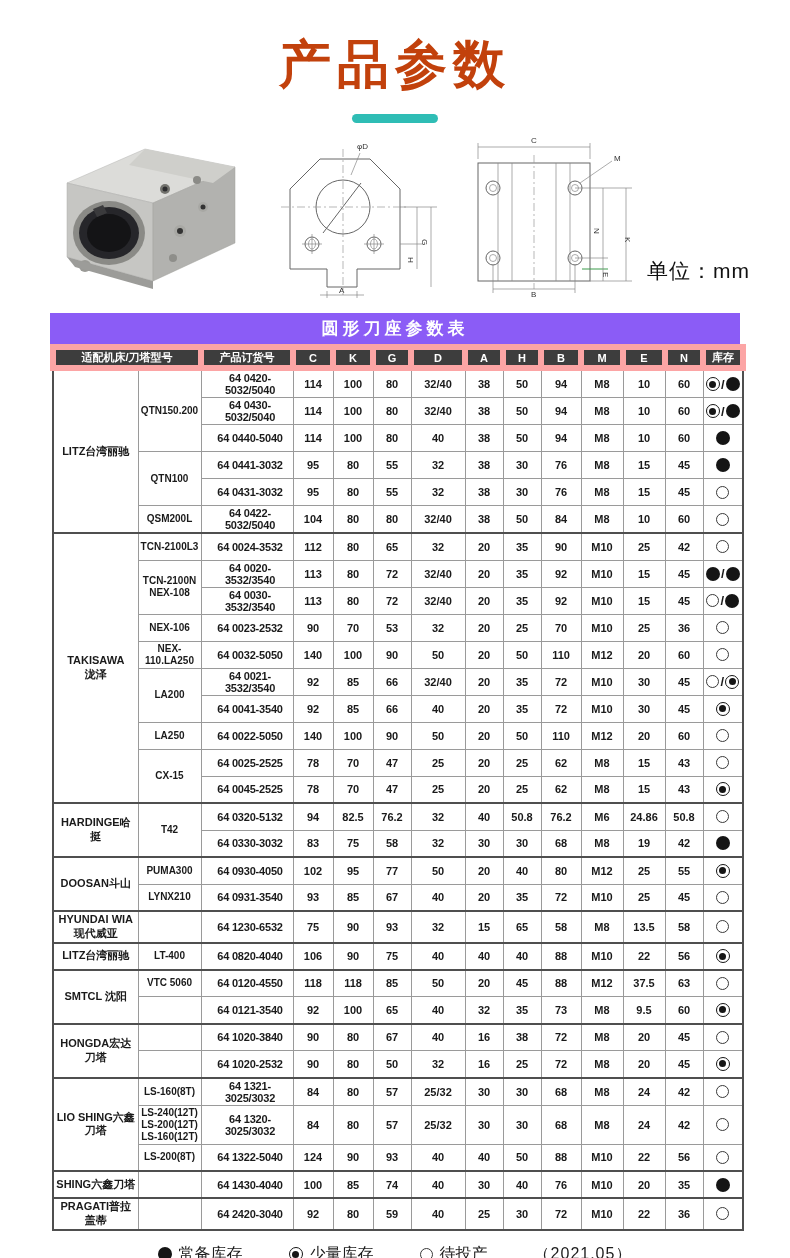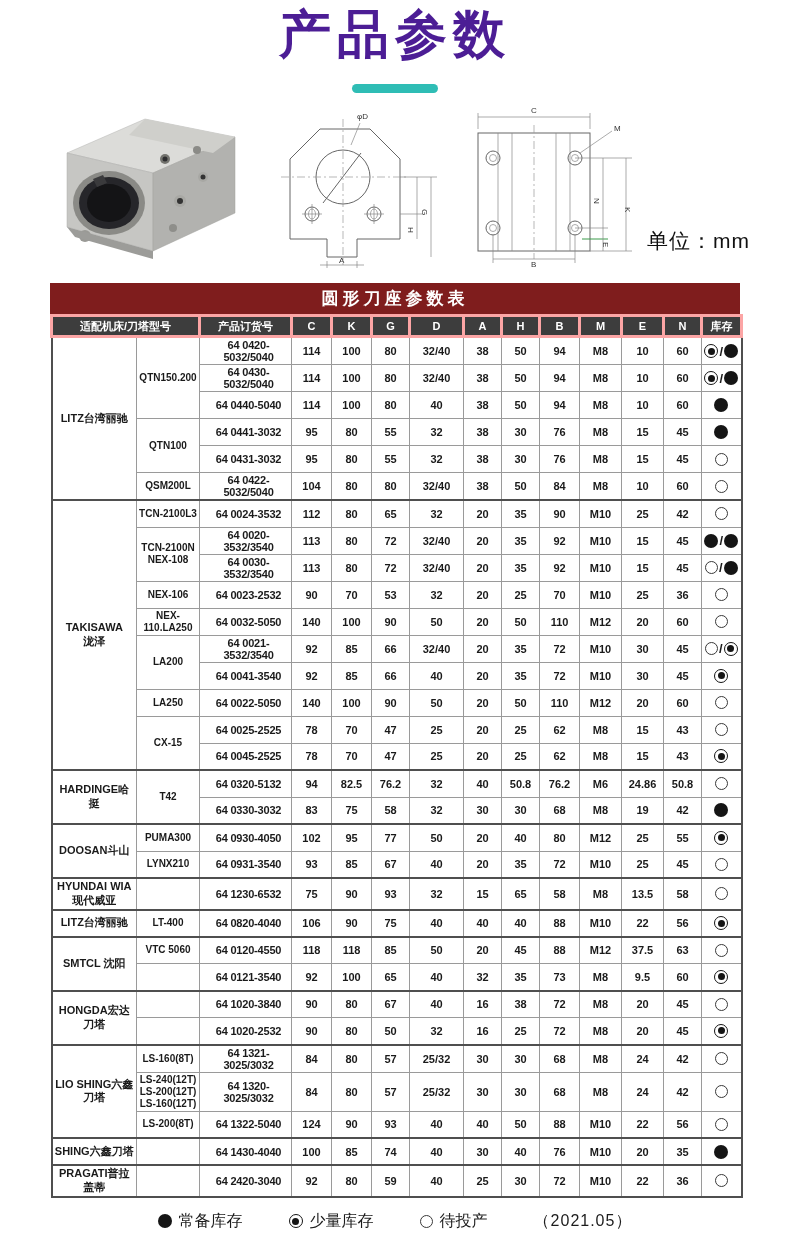--- a/index.html
+++ b/index.html
@@ -1,43 +1,43 @@
 <!DOCTYPE html>
 <html><head>
 <meta charset="utf-8">
 <style>
   * { margin:0; padding:0; box-sizing:border-box; }
   html,body { background:#fff; }
   body { font-family:"Liberation Sans","DejaVu Sans",sans-serif; color:#1a1a1a; }
   .page { position:relative; width:790px; height:1258px; background:#fff; overflow:hidden; }
 
   
-  .page-title { text-align:center; font-size:52px; font-weight:bold;
-                color:#4c1d95; letter-spacing:6px; }
+  .page-title { text-align:center; padding-top:30px; font-size:52px; font-weight:bold;
+                color:#c2410c; letter-spacing:6px; }
   .accent-divider { width:86px; height:9px; border-radius:4.5px; margin:14px auto 0; }
 
   
   .graphics { position:relative; height:170px; margin:8px 40px 0; }
   .photo-wrap { position:absolute; left:5px; top:0; width:215px; height:160px; }
   .front-view { position:absolute; left:225px; top:0; width:185px; height:168px; }
   .top-view   { position:absolute; left:420px; top:0; width:200px; height:168px; }
   .unit-label { position:absolute; right:0px; bottom:16px; font-size:21px; color:#111; letter-spacing:1px; }
   svg .dim { font-size:8px; fill:#333; font-family:"Liberation Sans",sans-serif; }
   svg .ln  { stroke:#666; stroke-width:1; fill:none; }
   svg .thin{ stroke:#888; stroke-width:0.7; fill:none; }
   svg .cl  { stroke:#999; stroke-width:0.7; stroke-dasharray:8 3 2 3; fill:none; }
 
   
   .table-wrap { margin:12px 50px 0; }
-  .table-title { background:#7f1d1d; color:#fff; text-align:center; font-size:17px;
+  .table-title { background:#8b5cf6; color:#fff; text-align:center; font-size:17px;
                  font-weight:bold; letter-spacing:4px; height:31px; line-height:31px; }
   table { width:690px; border-collapse:collapse; table-layout:fixed;
           border:2px solid #4f4f4f; }
   thead th { background:#3d3d3d; color:#fff; font-size:11px; font-weight:bold;
-             height:21px; border:3px solid #fca5a5; }
+             height:21px; border:6px solid #fca5a5; }
   tbody td { border:1px solid #9a9a9a; text-align:center; font-size:11px;
              font-weight:bold; height:27px; padding:1px 2px; background:#fff;
              overflow:hidden; }
   tbody tr.group-start td { border-top:2px solid #4f4f4f; }
   td.brand-cell { font-size:11px; line-height:1.25; }
   td.model-cell { font-size:10px; line-height:1.2; }
   td.order-cell { font-size:11px; letter-spacing:-0.2px;padding-left:8px; }
   td.stock-cell { padding:0; }
   .stock-flex { display:flex; align-items:center; justify-content:center; gap:1px; }
   .sym { display:inline-block; border-radius:50%; }

